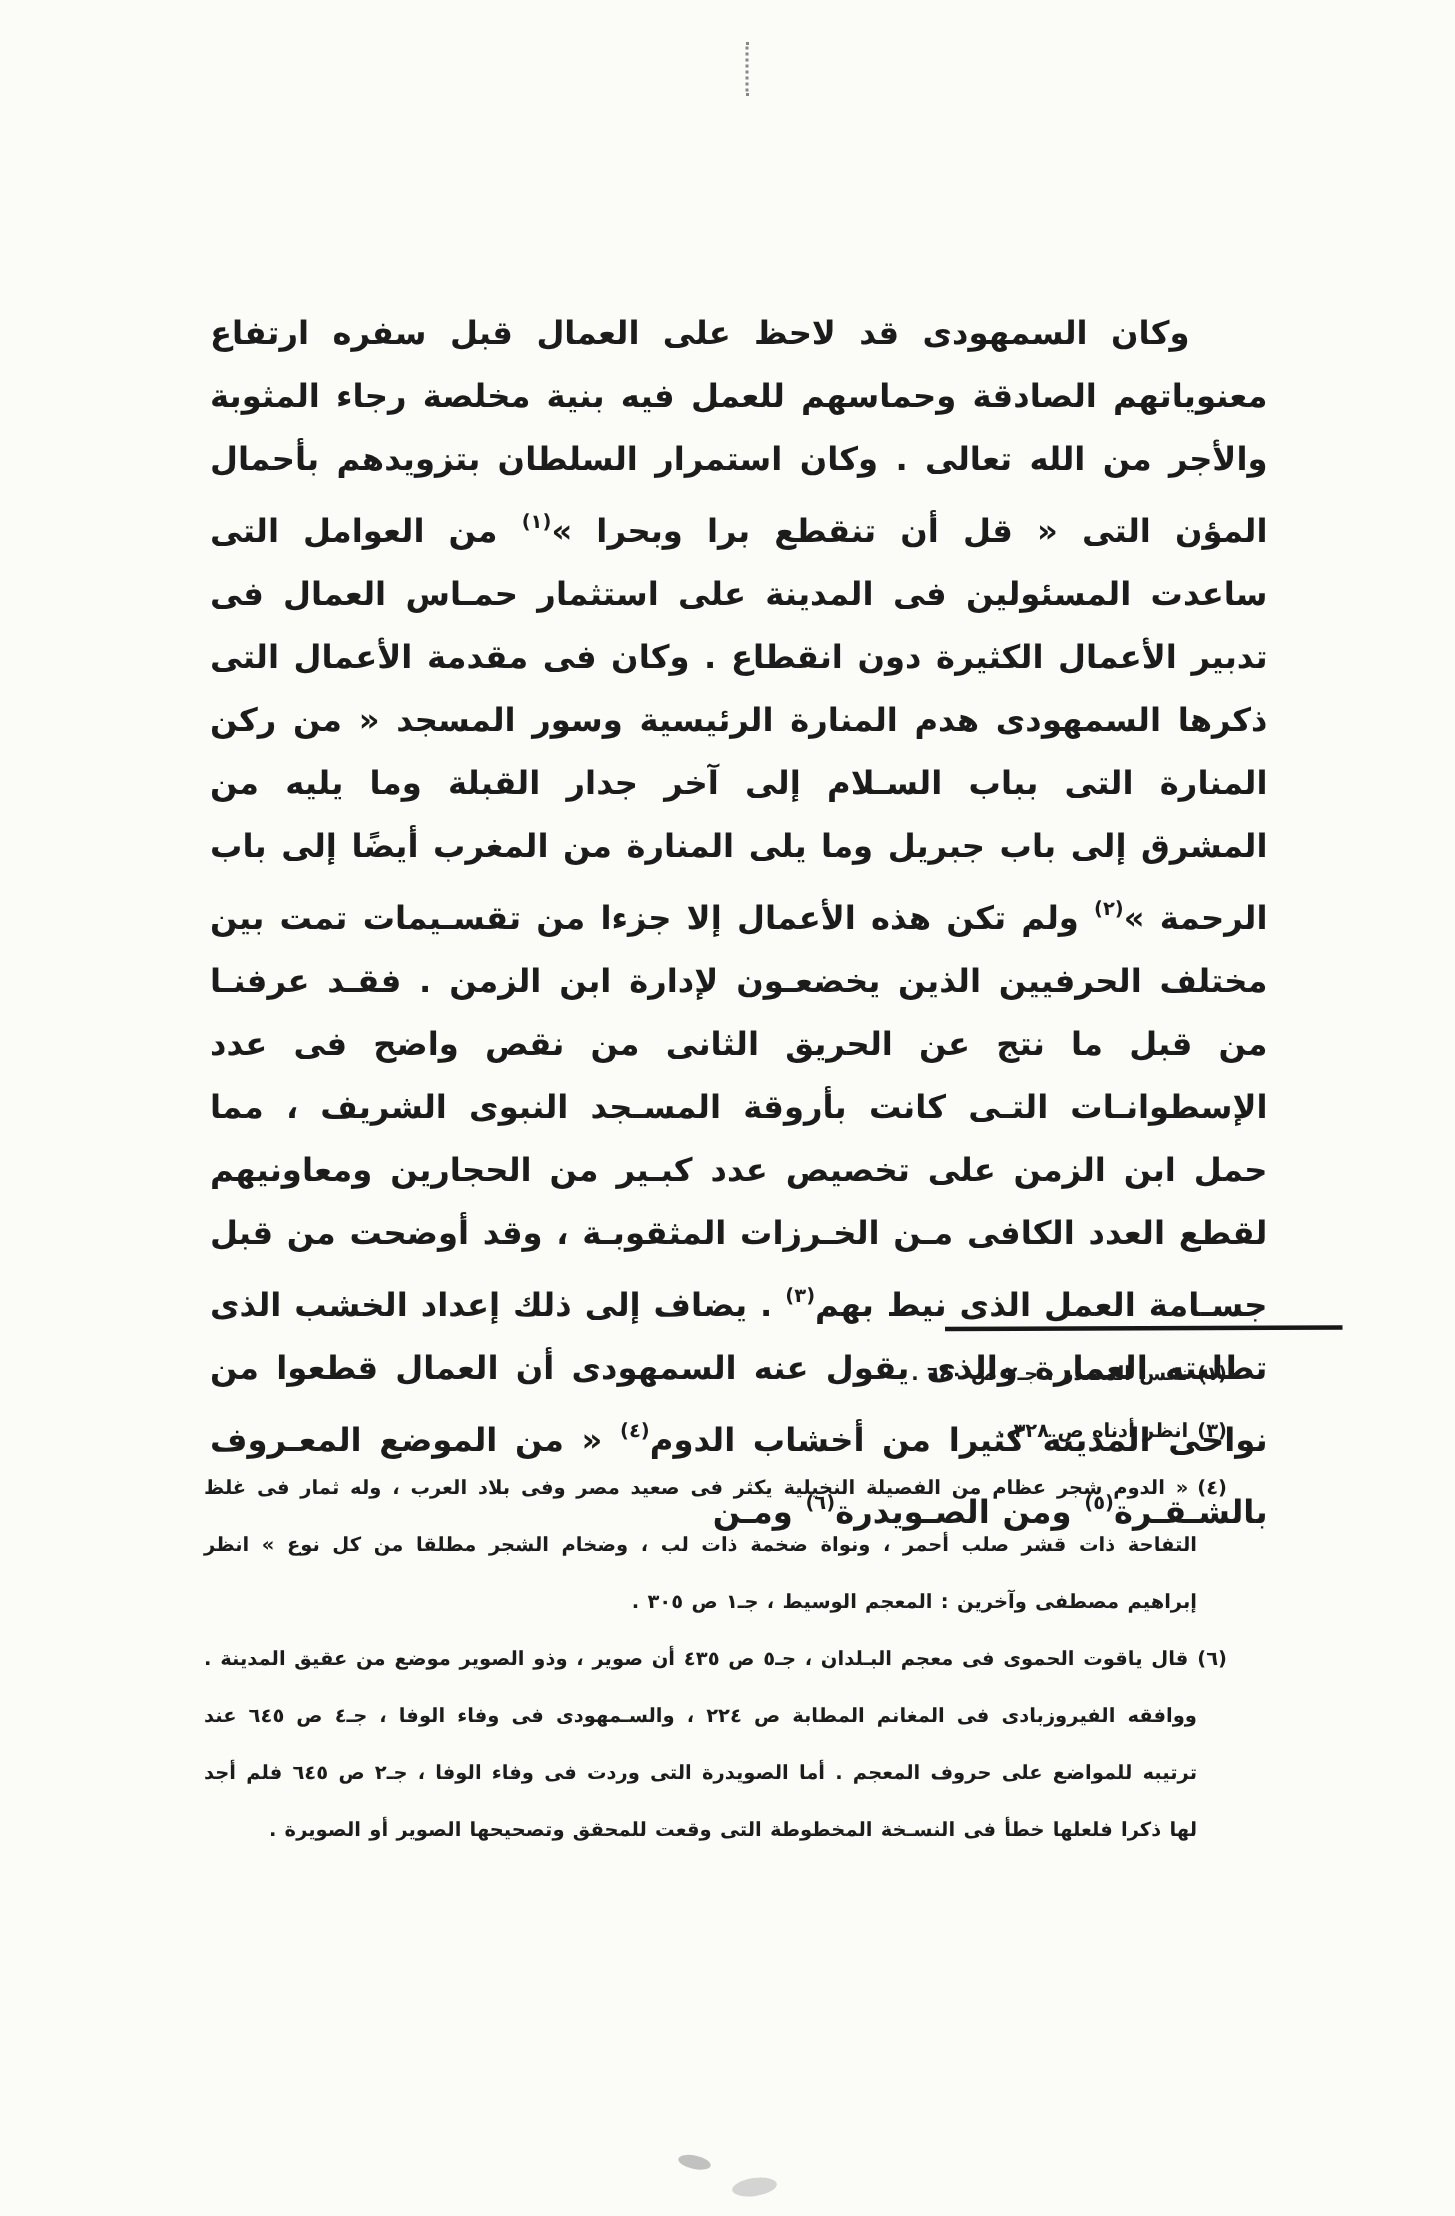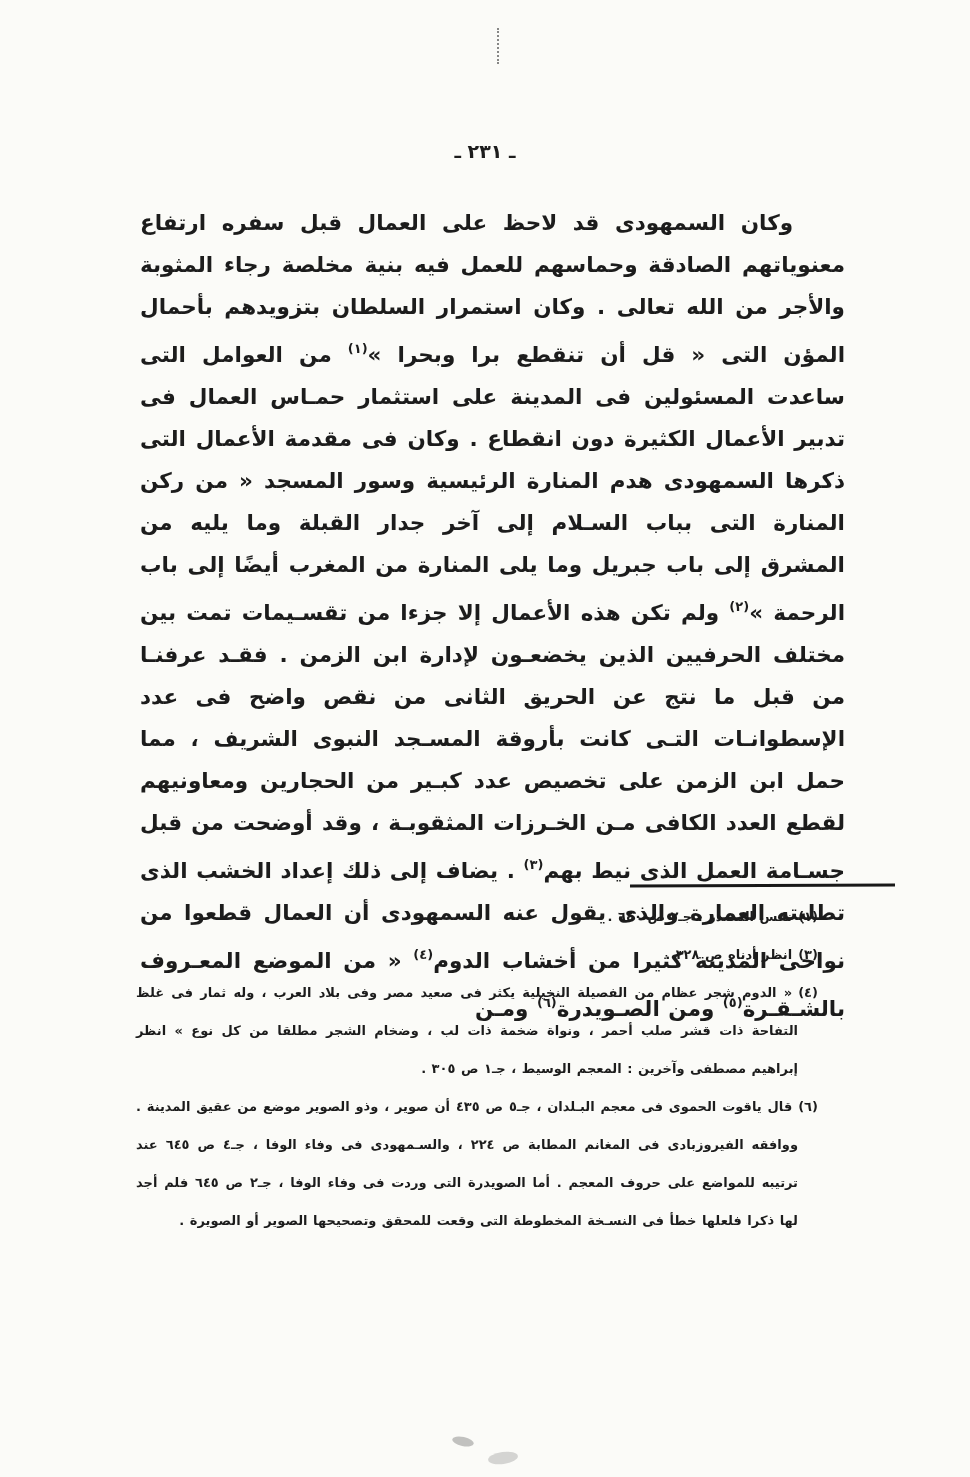--- a/index.html
+++ b/index.html
@@ -78,21 +78,20 @@
     transform:rotate(-8deg);
   }
 </style>
 </head>
 <body>
 
 <div class="page" style="background: rgb(251, 251, 248); color: rgb(28, 28, 28);">
 
   <div class="artifact artifact-top"></div>
 
-  <div class="page-number">ـ ٢٣١ ـ</div>
 
   <div class="body-text"><span>وكان السمهودى قد لاحظ على العمال قبل سفره ارتفاع معنوياتهم الصادقة وحماسهم للعمل فيه بنية مخلصة رجاء المثوبة والأجر من الله تعالى . وكان استمرار السلطان بتزويدهم بأحمال المؤن التى « قل أن تنقطع برا وبحرا »</span><span class="fnref">(١)</span><span> من العوامل التى ساعدت المسئولين فى المدينة على استثمار حمـاس العمال فى تدبير الأعمال الكثيرة دون انقطاع . وكان فى مقدمة الأعمال التى ذكرها السمهودى هدم المنارة الرئيسية وسور المسجد « من ركن المنارة التى بباب السـلام إلى آخر جدار القبلة وما يليه من المشرق إلى باب جبريل وما يلى المنارة من المغرب أيضًا إلى باب الرحمة »</span><span class="fnref">(٢)</span><span> ولم تكن هذه الأعمال إلا جزءا من تقسـيمات تمت بين مختلف الحرفيين الذين يخضعـون لإدارة ابن الزمن . فقـد عرفنـا من قبل ما نتج عن الحريق الثانى من نقص واضح فى عدد الإسطوانـات التـى كانت بأروقة المسـجد النبوى الشريف ، مما حمل ابن الزمن على تخصيص عدد كبـير من الحجارين ومعاونيهم لقطع العدد الكافى مـن الخـرزات المثقوبـة ، وقد أوضحت من قبل جسـامة العمل الذى نيط بهم</span><span class="fnref">(٣)</span><span> . يضاف إلى ذلك إعداد الخشب الذى تطلبته العمارة  والذى يقول عنه السمهودى أن العمال قطعوا من نواحى المدينة كثيرا من أخشاب الدوم</span><span class="fnref">(٤)</span><span> « من الموضع المعـروف بالشـقـرة</span><span class="fnref">(٥)</span><span> ومن الصـويدرة</span><span class="fnref">(٦)</span><span> ومـن</span></div>
 
   <div class="separator"></div>
 
   <div class="footnotes">
     <div class="footnote">
       <span class="fn-marker">(١)</span><span>نفس المصدر ، جـ٢ ص ٦٤٠ .</span>
     </div>
     <div class="footnote">

